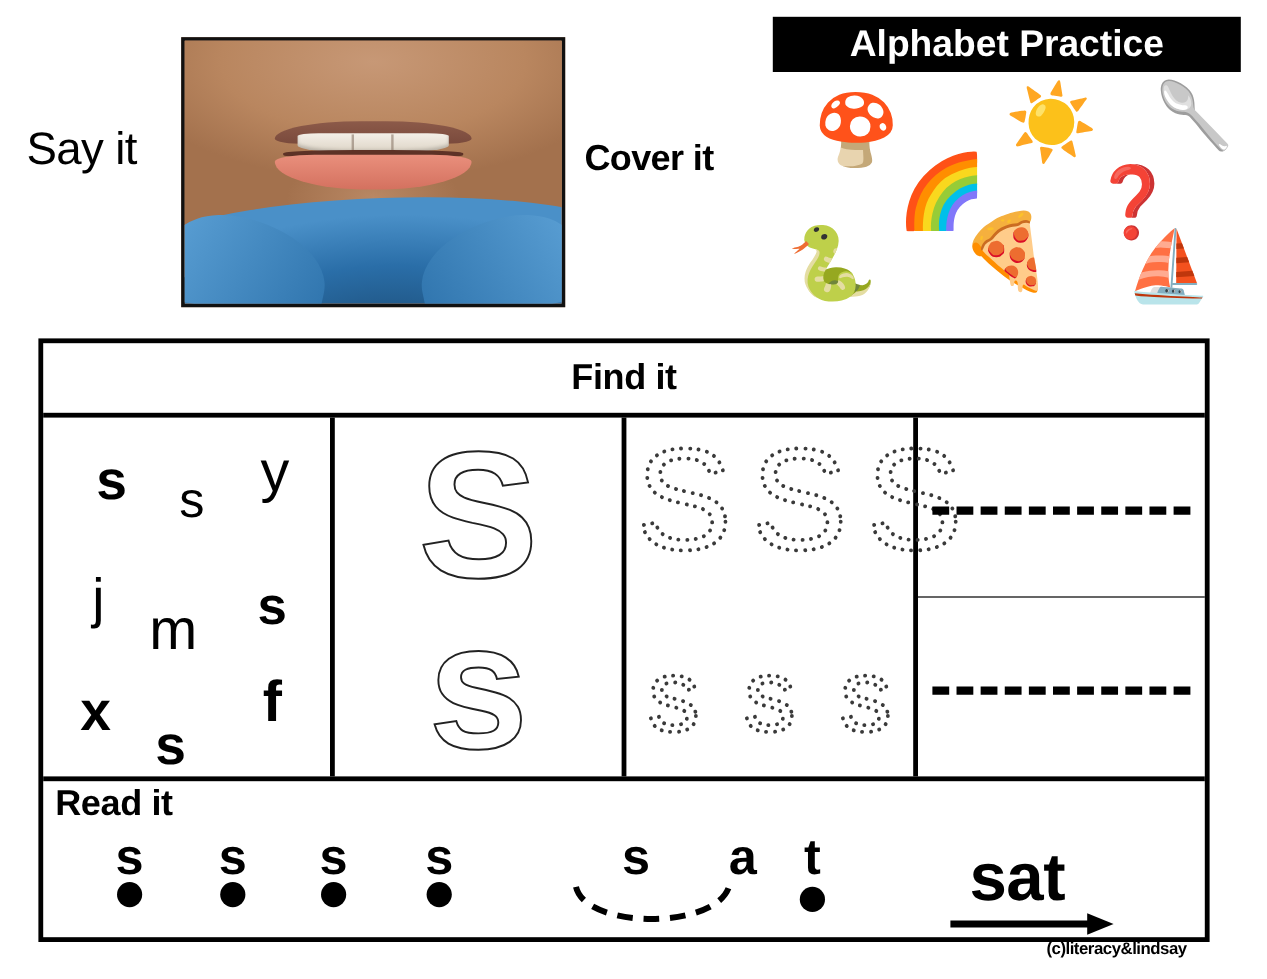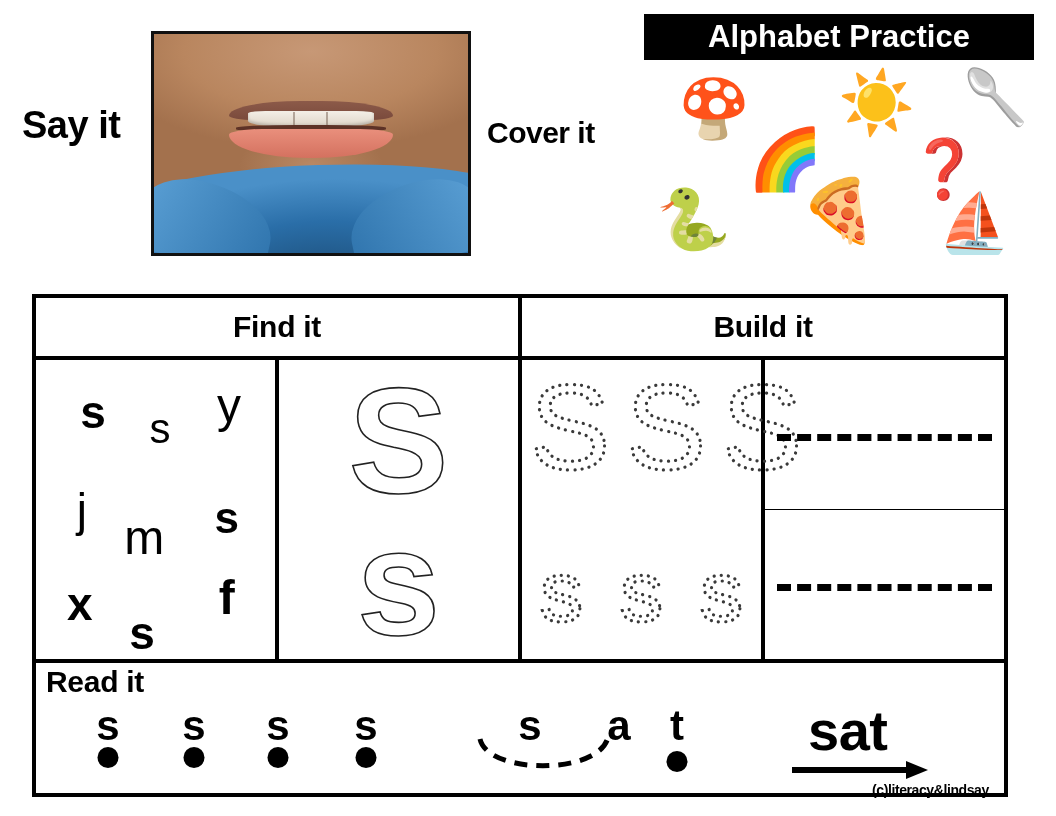--- a/index.html
+++ b/index.html
@@ -22,21 +22,21 @@
     left: 0; top: 0;
     width: 1056px;
     height: 272px;
   }
 
   .say-label {
     position: absolute;
     left: 22px;
     top: 104px;
     font-size: 38px;
-    font-weight: 700;
+    font-weight: 400;
     letter-spacing: -0.5px;
   }
 
   
   .mouth-photo {
     position: absolute;
     left: 151px;
     top: 31px;
     width: 320px;
     height: 225px;
@@ -160,21 +160,21 @@
   .pic {
     position: absolute;
     line-height: 1;
     user-select: none;
   }
 
   
   #worksheet-table {
     position: absolute;
     left: 32px;
-    top: 294px;
+    top: 282px;
     width: 976px;
     height: 503px;
     border: 4px solid #000;
     box-sizing: border-box;
     background: #fff;
   }
   .table-header-row {
     position: absolute;
     left: 0; top: 0;
     width: 100%;
@@ -365,21 +365,20 @@
       <div class="pic" style="left: 6px; top: 128px; font-size: 60px;">🐍</div>
       <div class="pic" style="left: 150px; top: 118px; font-size: 62px;">🍕</div>
       <div class="pic" style="left: 288px; top: 132px; font-size: 58px;">⛵</div>
     </div>
 </div>
 
 <div id="worksheet-table">
 
   <div class="table-header-row">
     <div class="th-cell">Find it</div>
-    <div class="th-cell">Build it</div>
   </div>
 
   <div class="table-body-row">
 
     <div class="td-cell">
       <div class="find-grid" id="find-grid">
           <div class="find-letter" style="left: 22%; top: 16%; font-size: 46px; font-weight: 800;">s</div>
           <div class="find-letter" style="left: 52%; top: 22%; font-size: 42px; font-weight: 300;">s</div>
           <div class="find-letter" style="left: 83%; top: 14%; font-size: 48px; font-weight: 400;">y</div>
           <div class="find-letter" style="left: 17%; top: 50%; font-size: 46px; font-weight: 300;">j</div>

